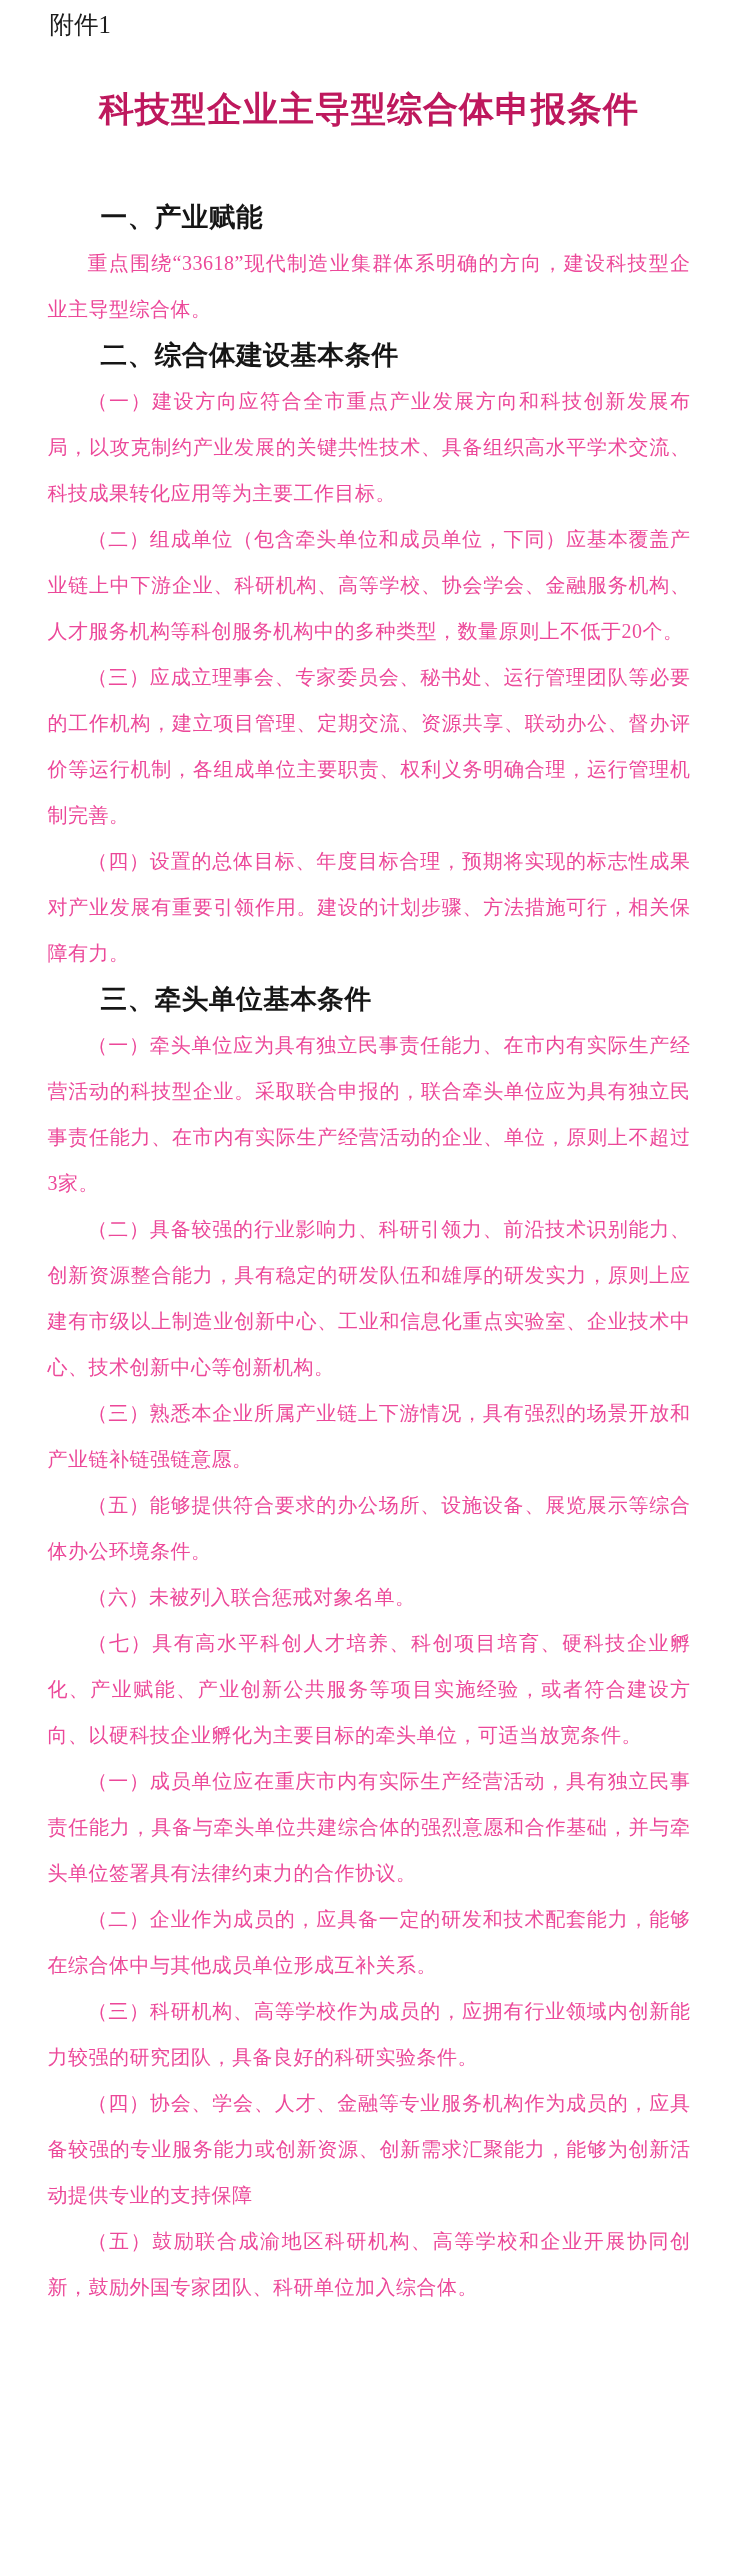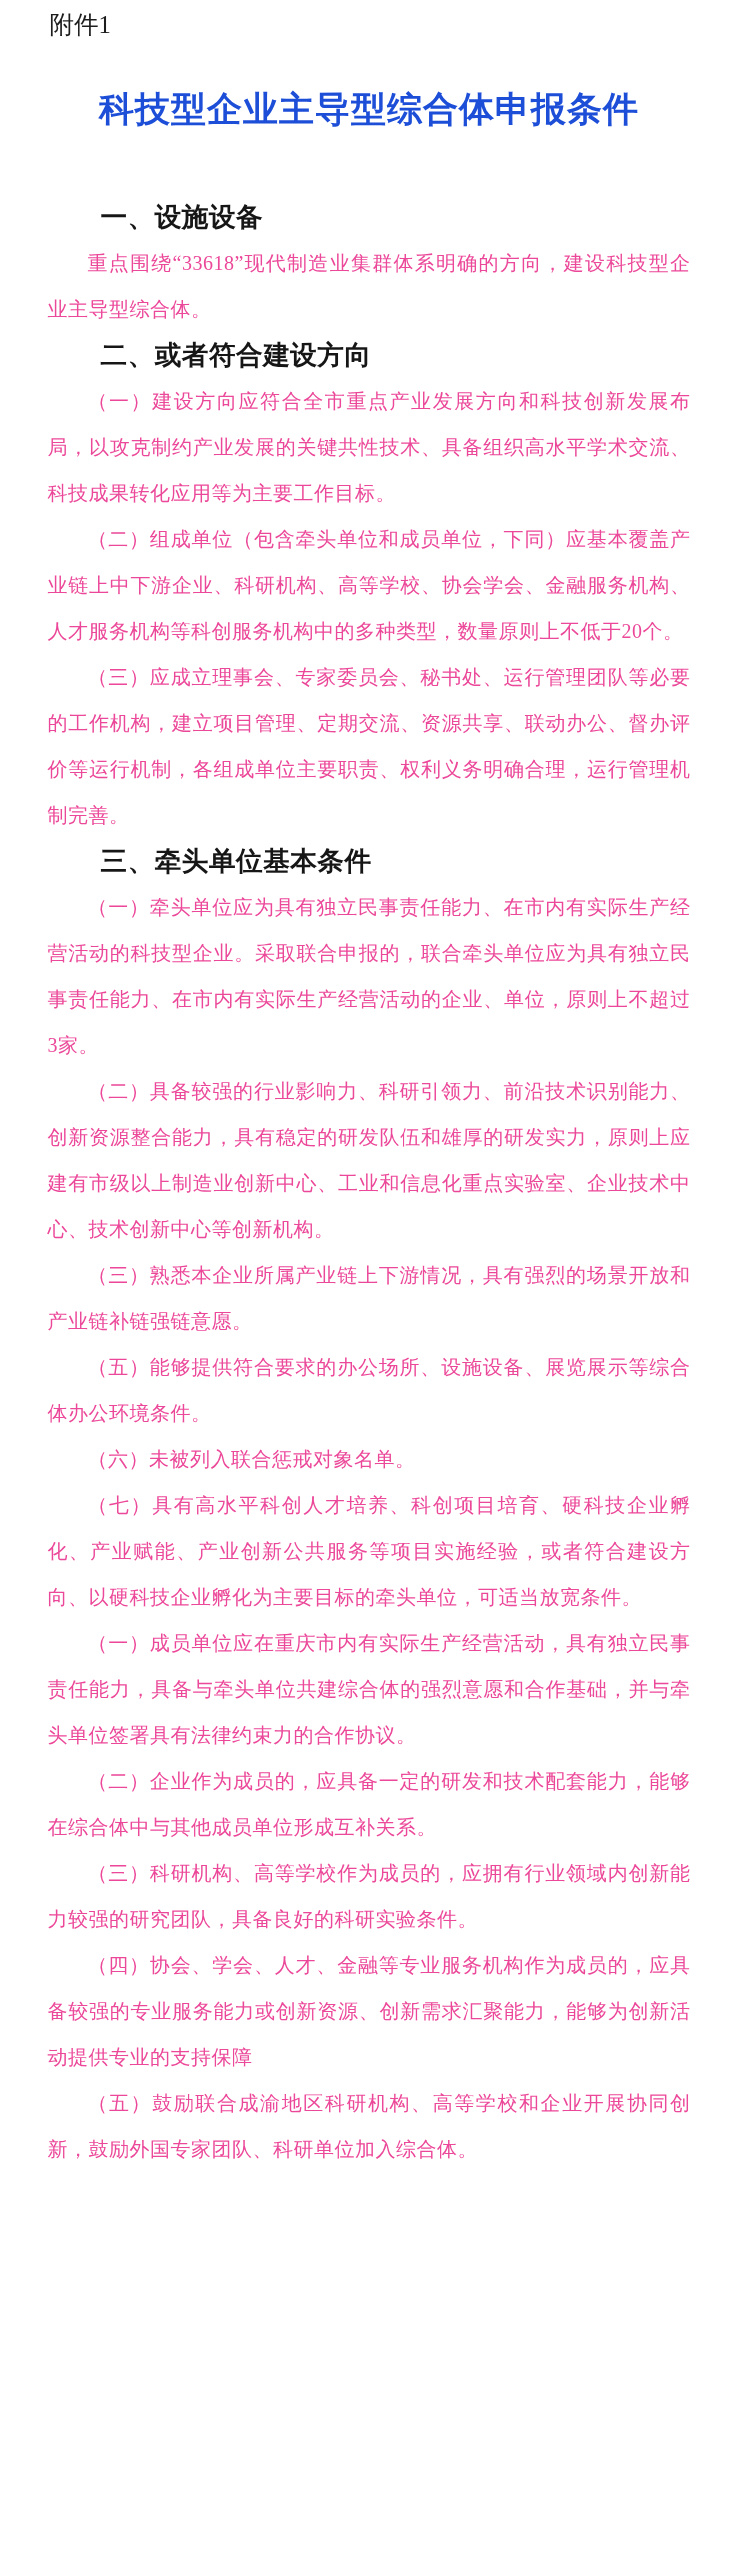--- a/index.html
+++ b/index.html
@@ -26,21 +26,21 @@
     font-weight: normal;
   }
   .doc-title {
     font-family: "Liberation Serif", serif;
     font-weight: bold;
     font-size: 35px;
     line-height: 43px;
     text-align: center;
     letter-spacing: 1px;
     margin: 49px 0 0 0;
-    color: #1d4ed8;
+    color: #be185d;
   }
   .content {
     margin-top: 63px;
   }
   .sec-heading {
     font-family: "Liberation Sans", sans-serif;
     font-weight: bold;
     font-size: 26.6px;
     line-height: 46px;
     margin: 0;
@@ -63,27 +63,28 @@
 <body>
 
 <div class="page">
 
   <div class="attachment">附件1</div>
 
   <h1 class="doc-title">科技型企业主导型综合体申报条件</h1>
 
   <div class="content">
 
-    <h2 class="sec-heading">一、设施设备</h2>
+    <h2 class="sec-heading">一、产业赋能</h2>
     <p class="para">重点围绕“33618”现代制造业集群体系明确的方向，建设科技型企业主导型综合体。</p>
 
-    <h2 class="sec-heading">二、或者符合建设方向</h2>
+    <h2 class="sec-heading">二、综合体建设基本条件</h2>
     <p class="para">（一）建设方向应符合全市重点产业发展方向和科技创新发展布局，以攻克制约产业发展的关键共性技术、具备组织高水平学术交流、科技成果转化应用等为主要工作目标。</p>
     <p class="para">（二）组成单位（包含牵头单位和成员单位，下同）应基本覆盖产业链上中下游企业、科研机构、高等学校、协会学会、金融服务机构、人才服务机构等科创服务机构中的多种类型，数量原则上不低于20个。</p>
     <p class="para">（三）应成立理事会、专家委员会、秘书处、运行管理团队等必要的工作机构，建立项目管理、定期交流、资源共享、联动办公、督办评价等运行机制，各组成单位主要职责、权利义务明确合理，运行管理机制完善。</p>
+    <p class="para">（四）设置的总体目标、年度目标合理，预期将实现的标志性成果对产业发展有重要引领作用。建设的计划步骤、方法措施可行，相关保障有力。</p>
 
     <h2 class="sec-heading">三、牵头单位基本条件</h2>
     <p class="para">（一）牵头单位应为具有独立民事责任能力、在市内有实际生产经营活动的科技型企业。采取联合申报的，联合牵头单位应为具有独立民事责任能力、在市内有实际生产经营活动的企业、单位，原则上不超过3家。</p>
     <p class="para">（二）具备较强的行业影响力、科研引领力、前沿技术识别能力、创新资源整合能力，具有稳定的研发队伍和雄厚的研发实力，原则上应建有市级以上制造业创新中心、工业和信息化重点实验室、企业技术中心、技术创新中心等创新机构。</p>
     <p class="para">（三）熟悉本企业所属产业链上下游情况，具有强烈的场景开放和产业链补链强链意愿。</p>
     <p class="para">（五）能够提供符合要求的办公场所、设施设备、展览展示等综合体办公环境条件。</p>
     <p class="para">（六）未被列入联合惩戒对象名单。</p>
     <p class="para">（七）具有高水平科创人才培养、科创项目培育、硬科技企业孵化、产业赋能、产业创新公共服务等项目实施经验，或者符合建设方向、以硬科技企业孵化为主要目标的牵头单位，可适当放宽条件。</p>
 
     <p class="para">（一）成员单位应在重庆市内有实际生产经营活动，具有独立民事责任能力，具备与牵头单位共建综合体的强烈意愿和合作基础，并与牵头单位签署具有法律约束力的合作协议。</p>

